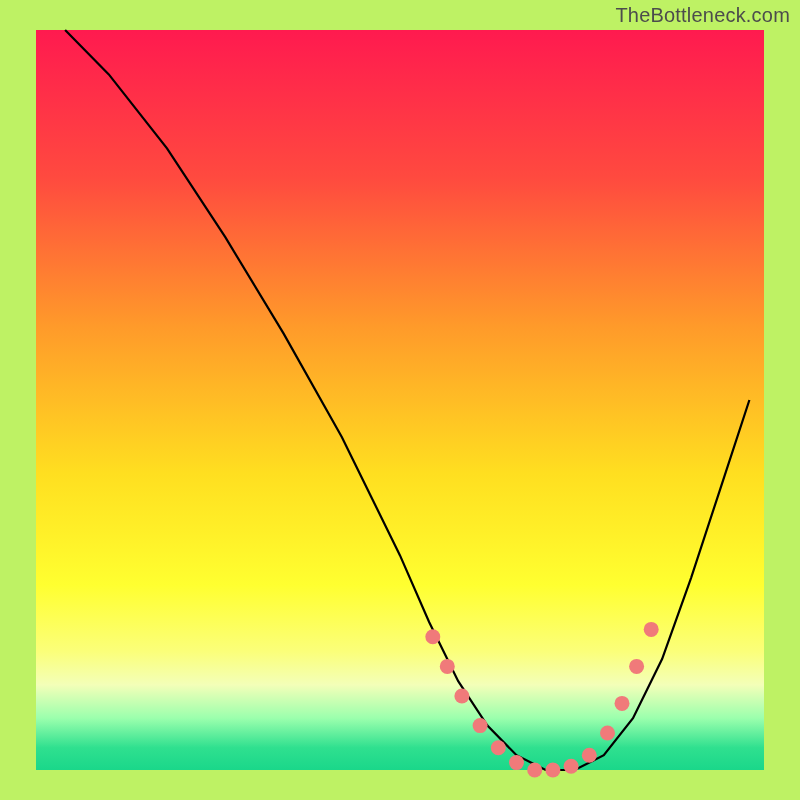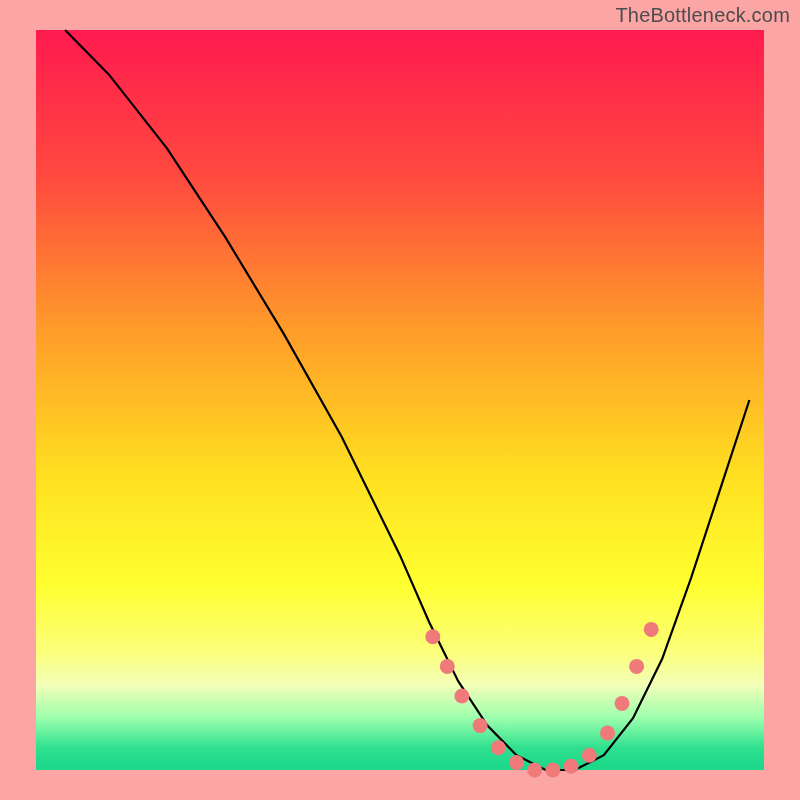--- a/index.html
+++ b/index.html
@@ -8,21 +8,21 @@
     width: 800px;
     height: 800px;
     background: #000;
     font-family: Arial, Helvetica, sans-serif;
     overflow: hidden;
   }
   .stage {
     position: relative;
     width: 800px;
     height: 800px;
-    background: #fca5a5;
+    background: #bef264;
   }
   .attribution {
     position: absolute;
     top: 4px;
     right: 10px;
     color: #4c4c4c;
     font-size: 20px;
     font-weight: 400;
     letter-spacing: 0.2px;
   }

